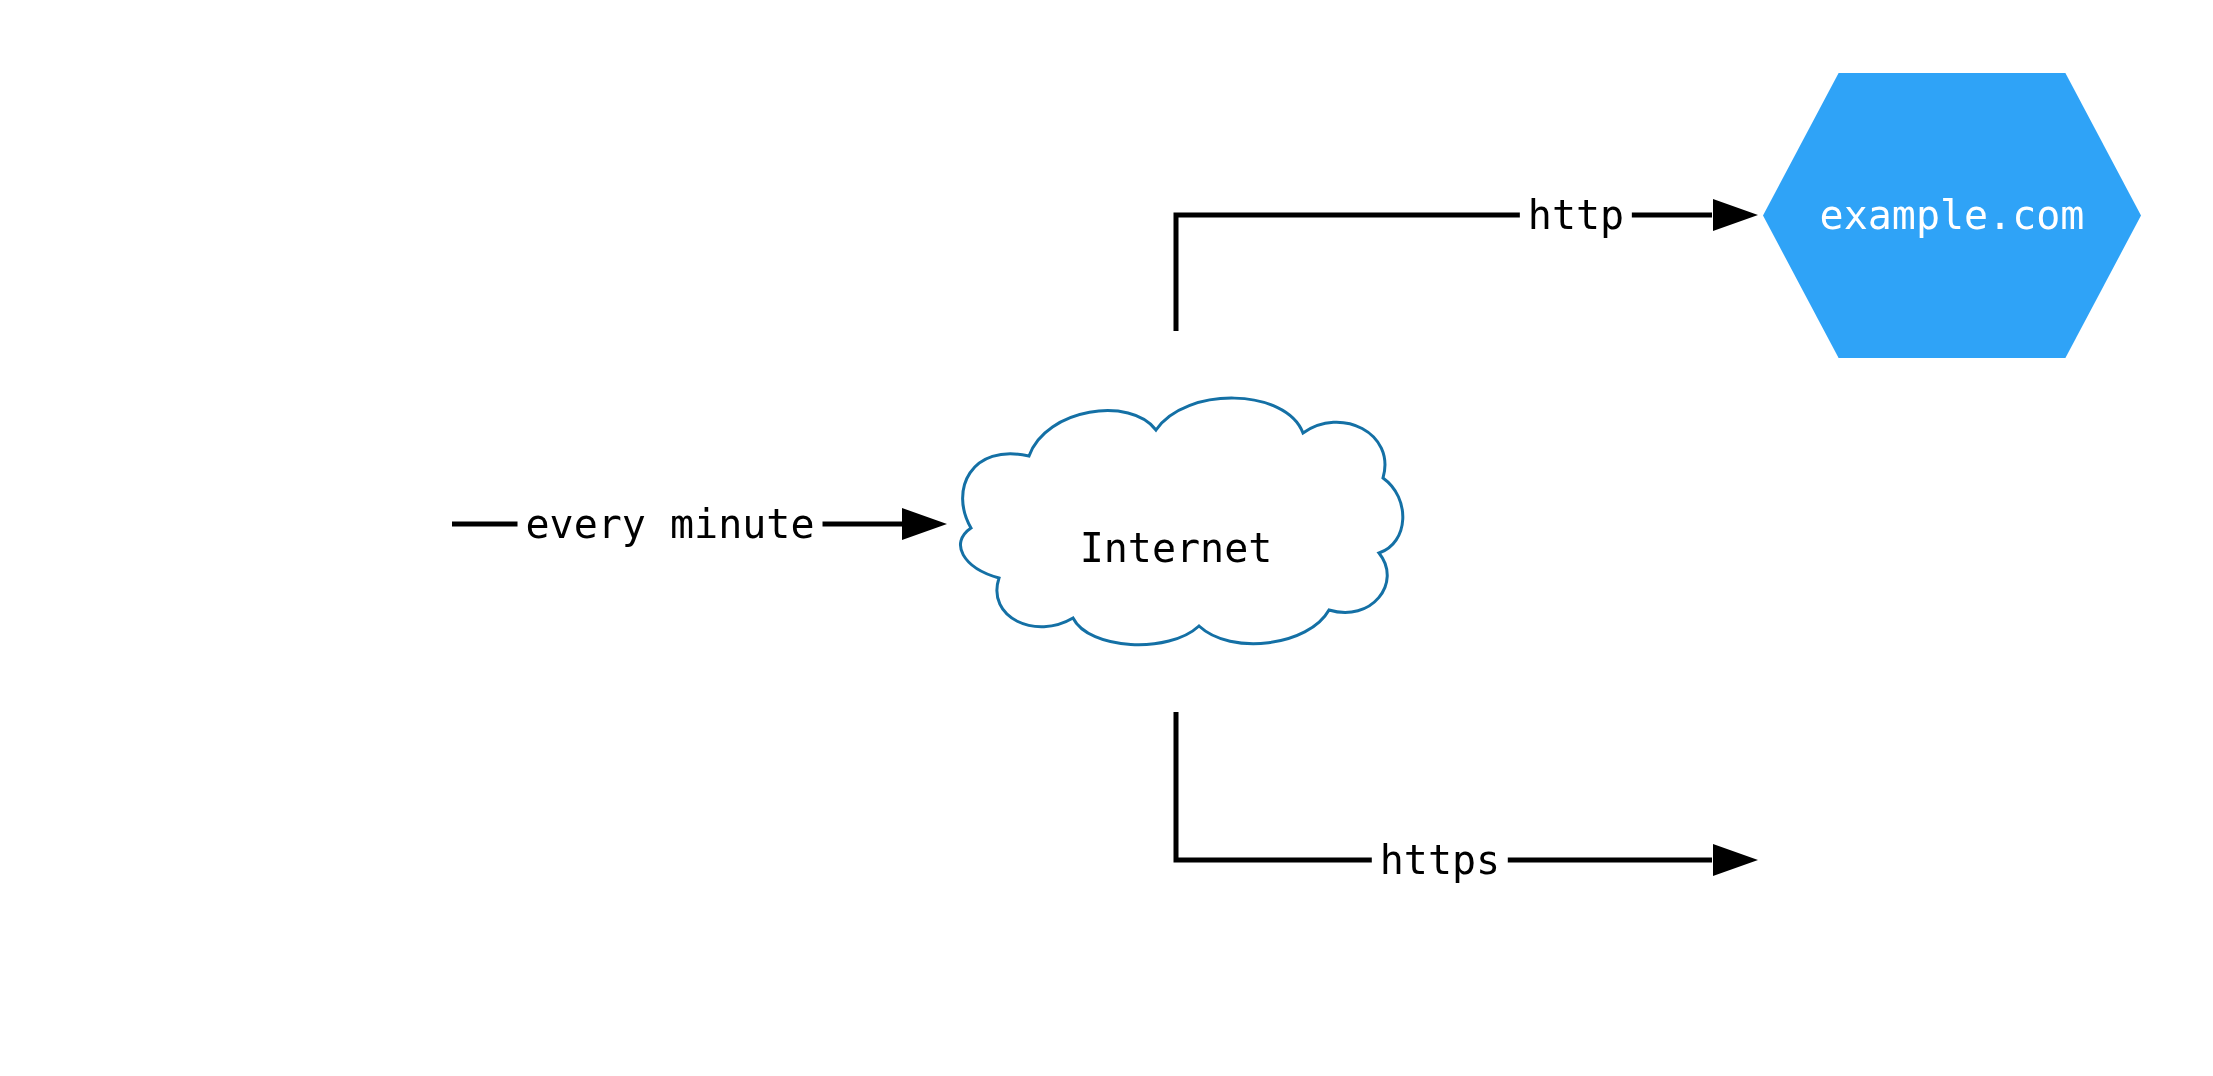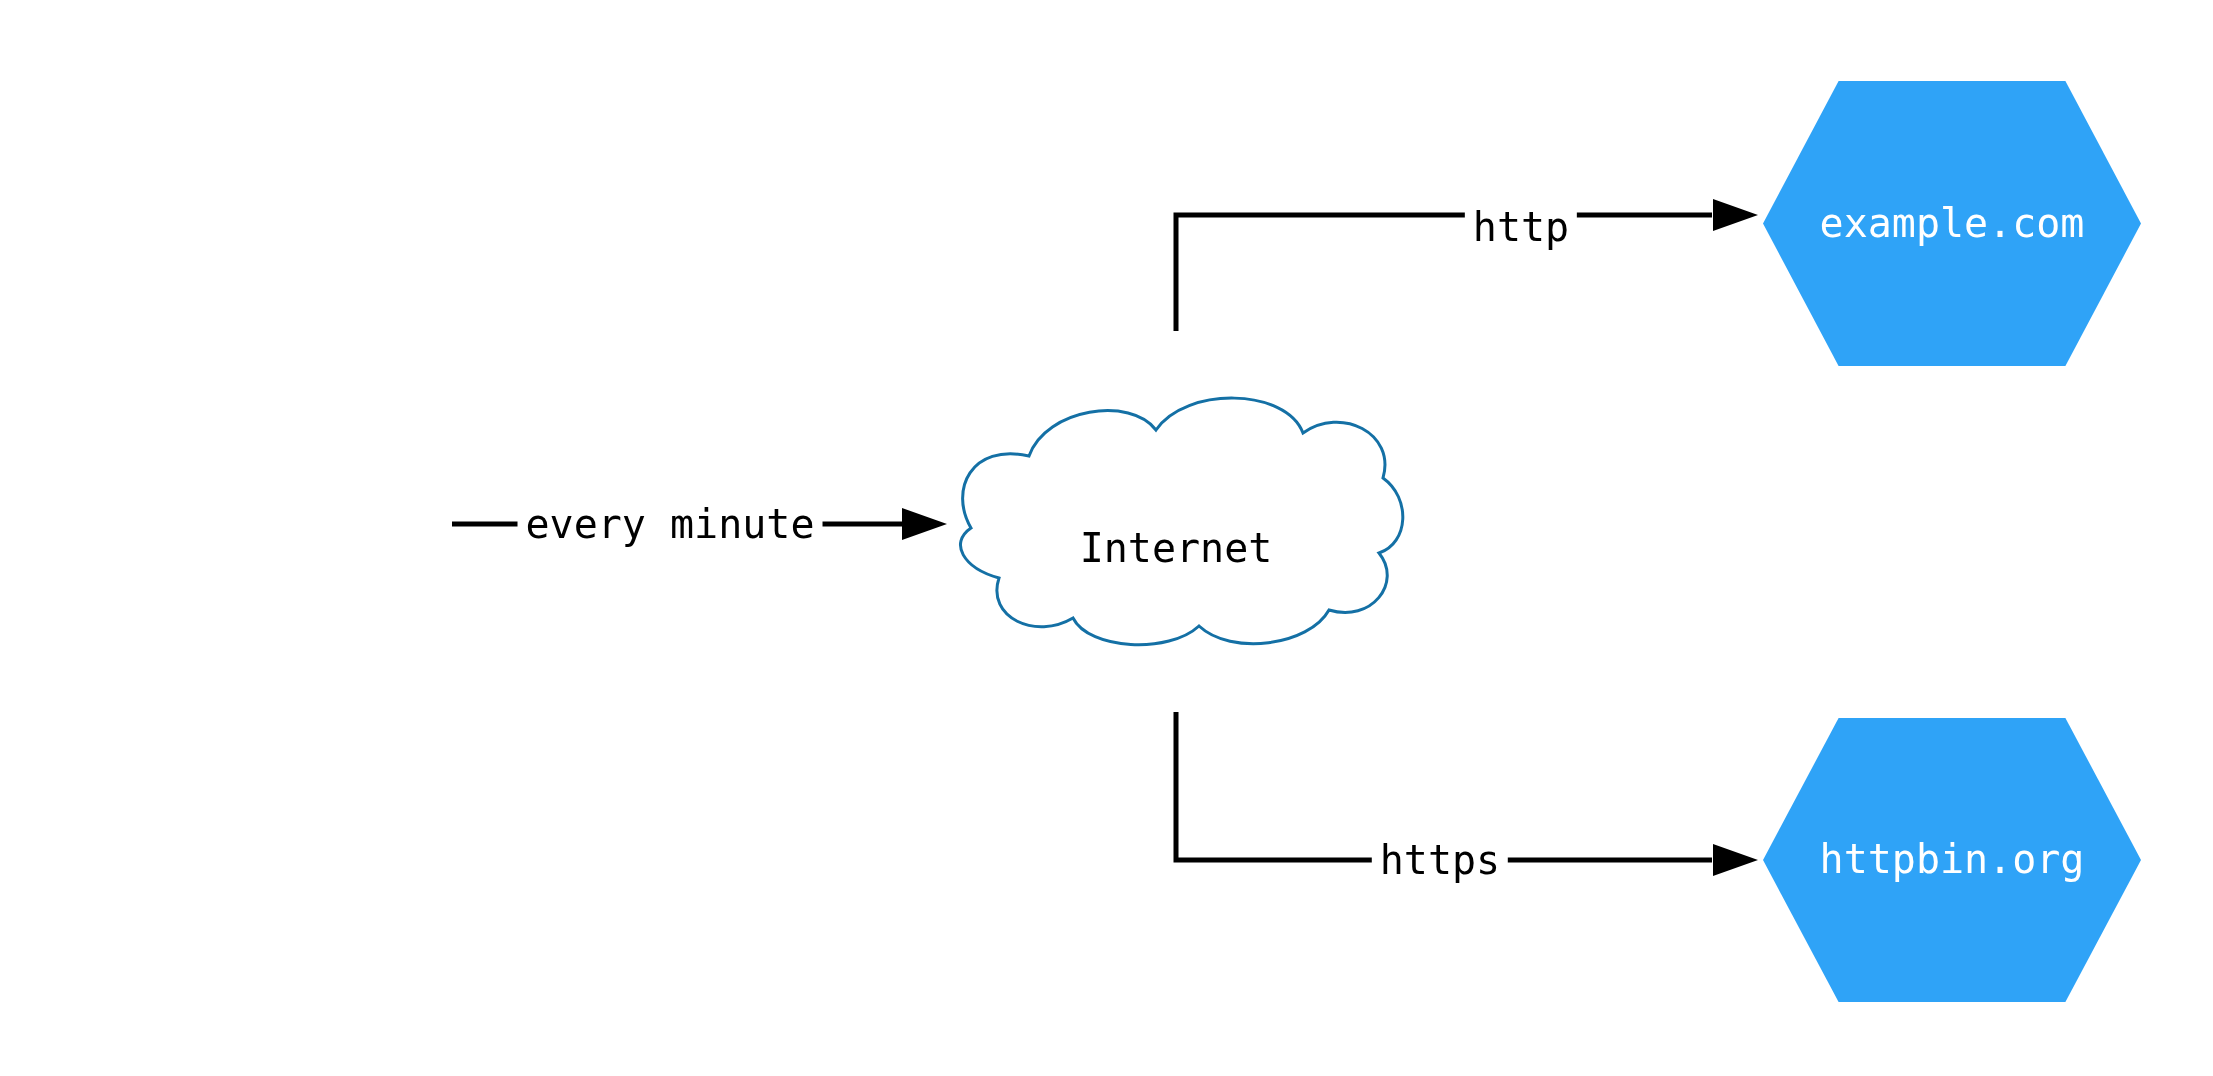--- a/index.html
+++ b/index.html
@@ -29,33 +29,33 @@
     display: flex;
     align-items: center;
     justify-content: center;
     text-align: center;
     color: #ffffff;
     font-size: 40px;
     line-height: 1.18;
     white-space: pre-line;
   }
   .hex-monitoring { left: 75px;   top: 383px; width: 380px; height: 284px; }
-  .hex-example    { left: 1763px; top: 73px;  width: 378px; height: 285px; margin-top: 8px; }
+  .hex-example    { left: 1763px; top: 73px;  width: 378px; height: 285px; }
   .hex-httpbin    { left: 1763px; top: 718px; width: 378px; height: 284px; }
   .edge-label {
     position: absolute;
     transform: translate(-50%, -50%);
     background: #ffffff;
     padding: 0 8px;
     font-size: 40px;
     color: #000000;
     white-space: nowrap;
   }
   .label-every-minute { left: 670px;  top: 524px; text-align: right; }
-  .label-http         { left: 1521px; top: 215px; margin-top: 12px; }
+  .label-http         { left: 1576px; top: 215px; }
   .label-https        { left: 1440px; top: 860px; }
   .cloud-label {
     position: absolute;
     transform: translate(-50%, -50%);
     left: 1176px;
     top: 521px;
     font-size: 40px;
     color: #000000;
     white-space: nowrap;
     margin-top: 27px;
@@ -97,23 +97,20 @@
                C 22 190, 8 165, 30 150
                Z" fill="#FFFFFF" stroke="#1470A5" stroke-width="3"></path>
     </g>
   </svg>
 
 
   <div class="hex hex-example">
     <span>example.com</span>
   </div>
 
-  <div class="hex hex-httpbin">
-    <span>httpbin.org</span>
-  </div>
 
   <div class="cloud-label">Internet</div>
 
   <div class="edge-label label-every-minute">every minute</div>
   <div class="edge-label label-http">http</div>
   <div class="edge-label label-https">https</div>
 
 </div>
 
 </body></html>

